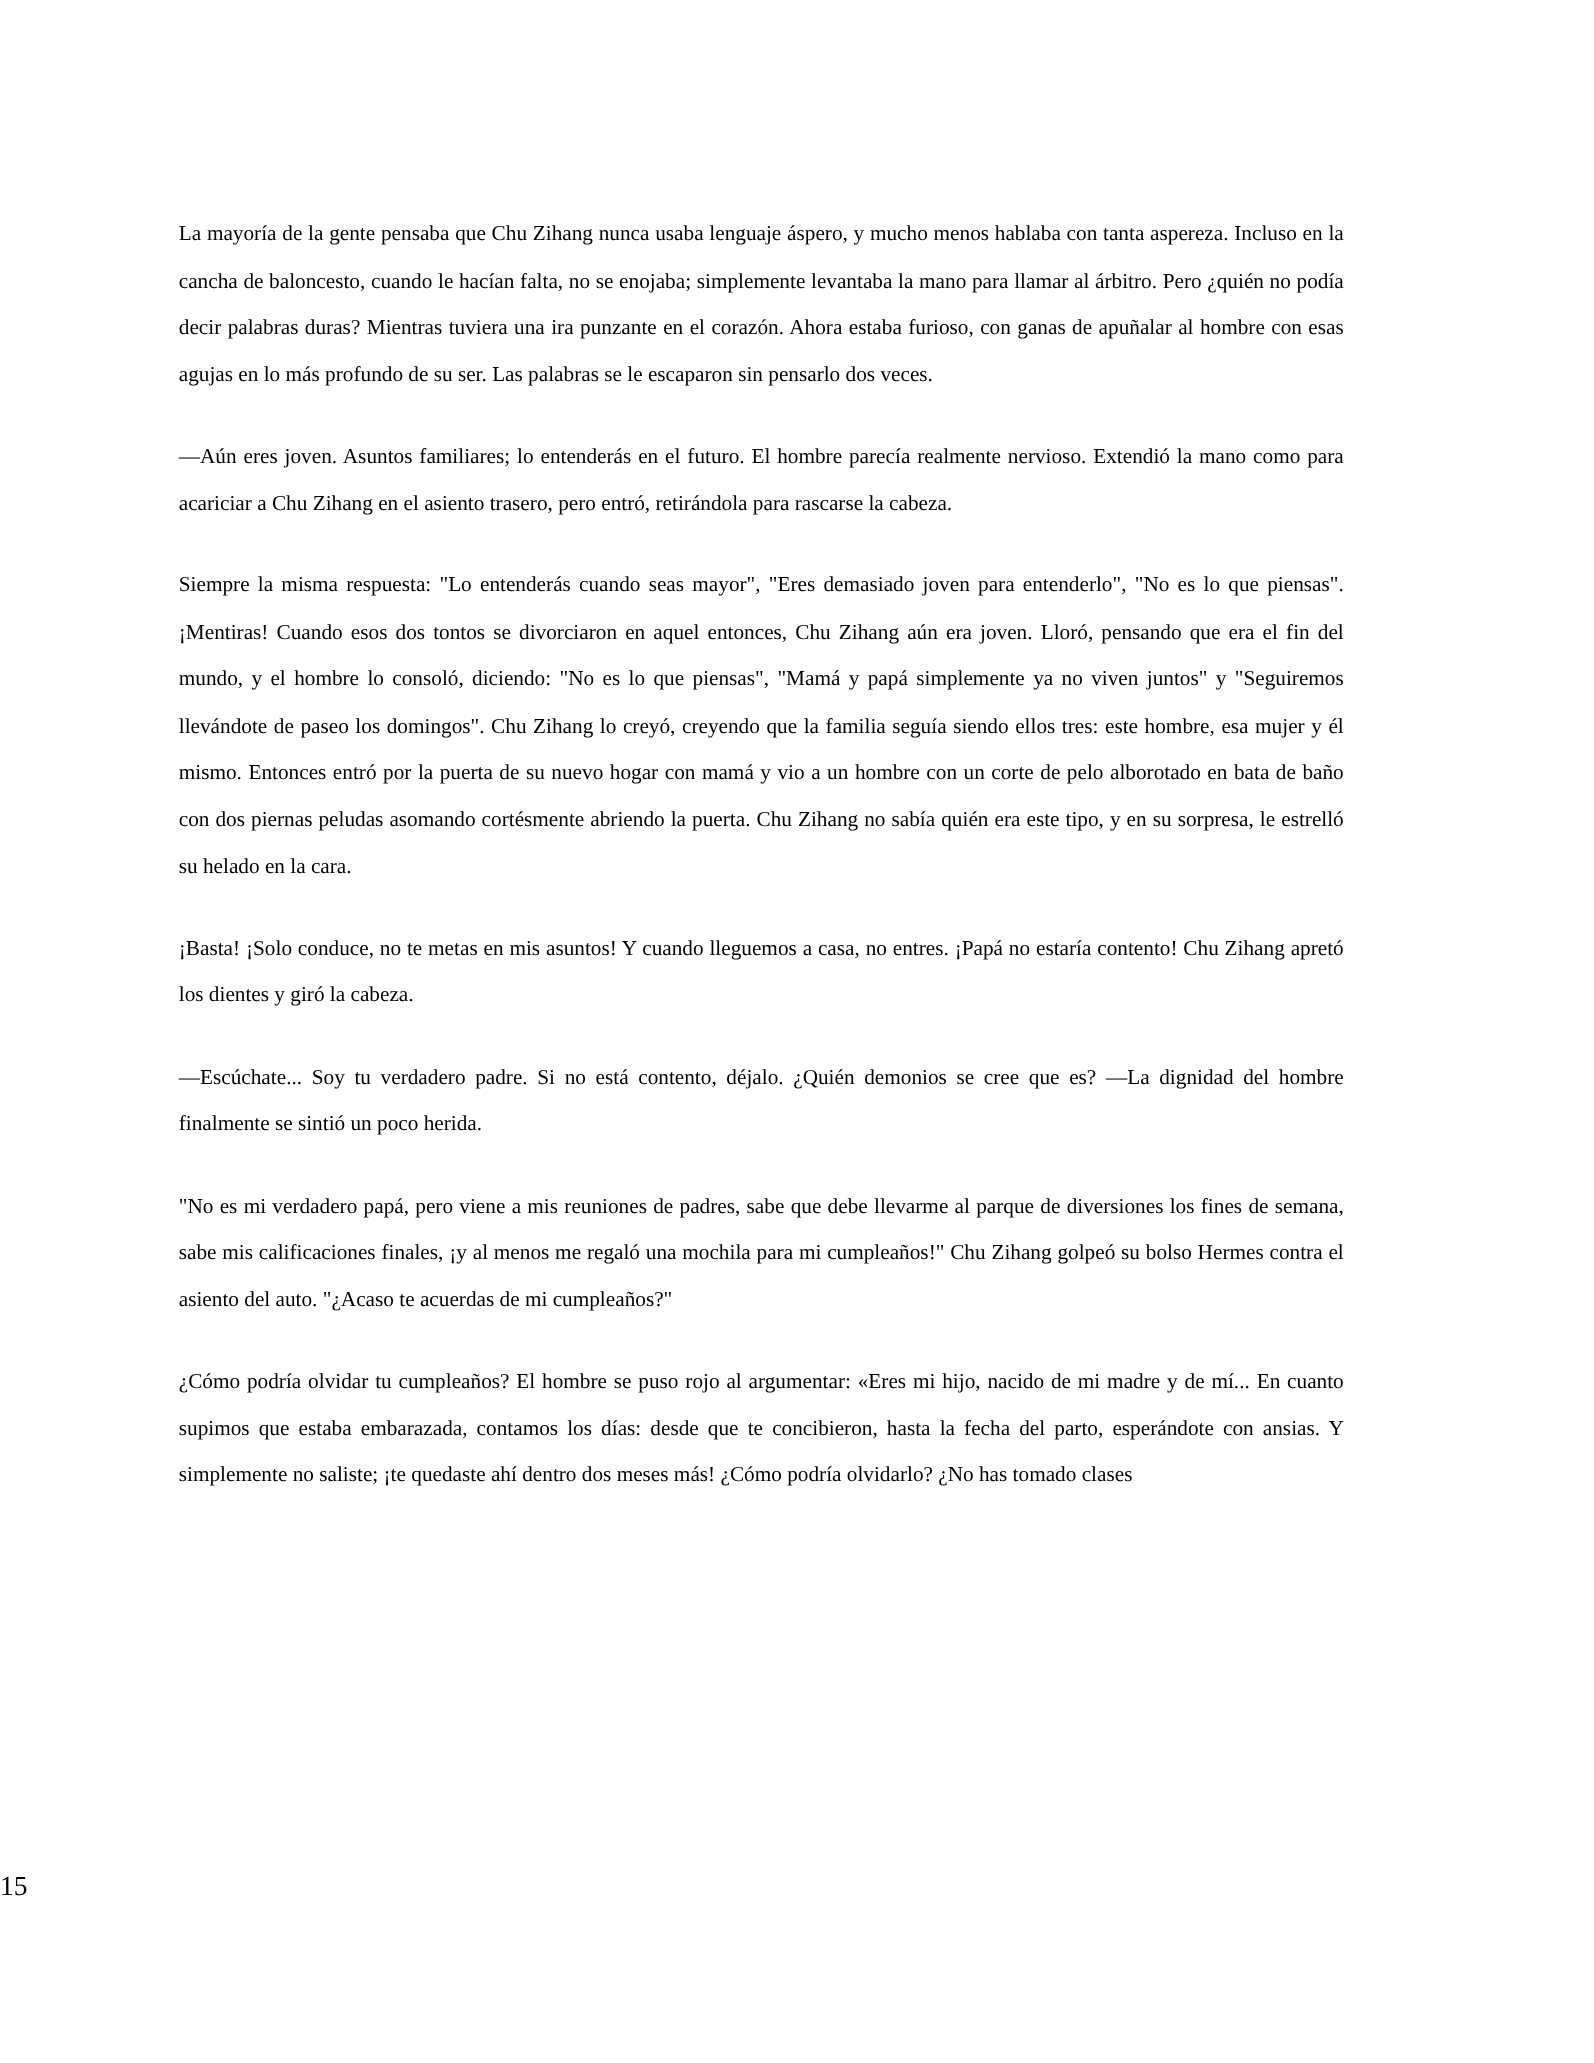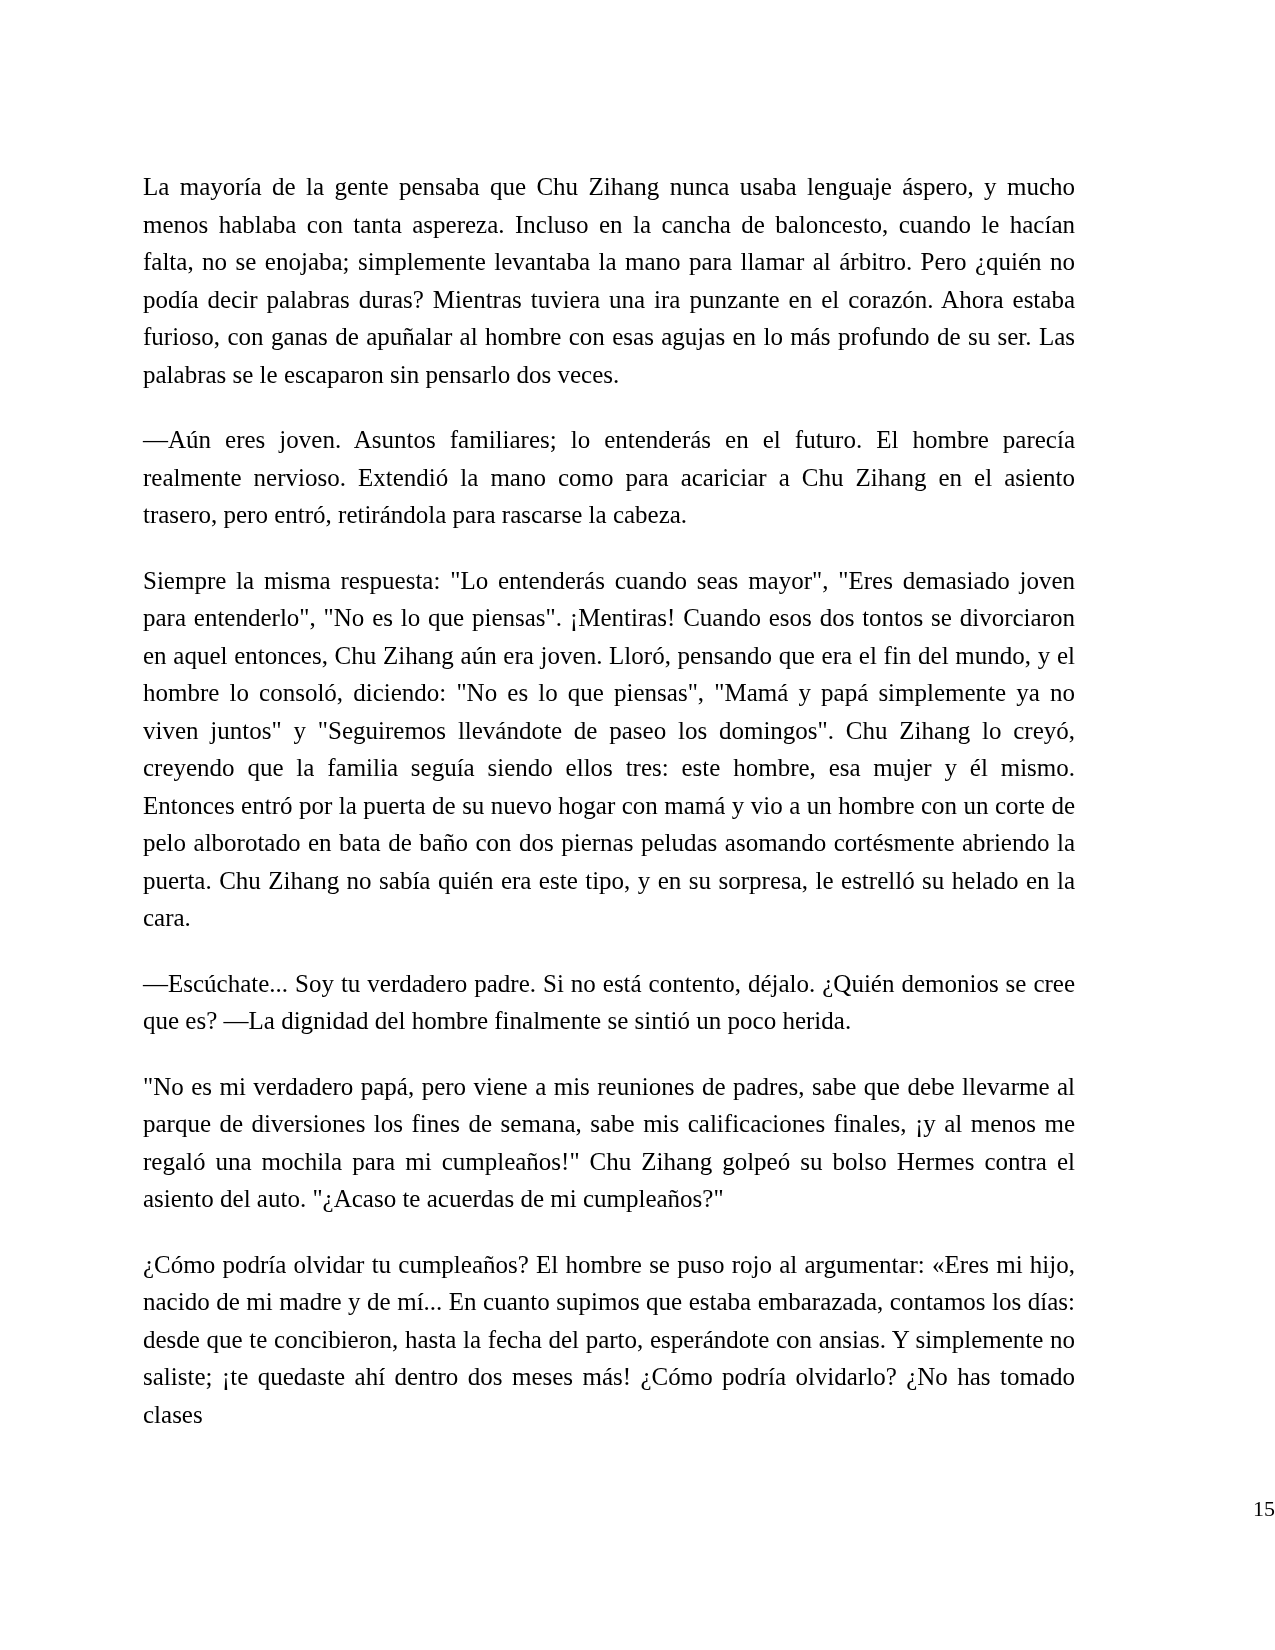--- a/index.html
+++ b/index.html
@@ -25,57 +25,58 @@
     overflow: hidden;
   }
   .text-column {
     position: absolute;
     left: 143px;
     top: 168px;
     width: 932px;
   }
   .para {
     margin: 0 0 28px 0;
-    font-size: 25px;
+    font-size: 17px;
     line-height: 37.5px;
     text-align: justify;
     text-justify: inter-word;
     letter-spacing: 0px;
     word-spacing: 0px;
     hyphens: none;
     font-family: Liberation Serif, serif;
     -webkit-hyphens: none;
   }
   .para:last-of-type {
     margin-bottom: 0;
   }
   .para.no-justify-last {
     text-align-last: left;
   }
   .page-number {
     position: absolute;
     left: 0;
     top: 1496px;
     width: 1275px;
-    text-align: right;
+    text-align: left;
     font-size: 22px;
     line-height: 26px;
     font-family: "Liberation Serif", "DejaVu Serif", serif;
     color: #000000;
   }
 </style>
 </head>
 <body>
 
 <div class="page">
 
   <div class="text-column">
     <p class="para no-justify-last">La mayoría de la gente pensaba que Chu Zihang nunca usaba lenguaje áspero, y mucho menos hablaba con tanta aspereza. Incluso en la cancha de baloncesto, cuando le hacían falta, no se enojaba; simplemente levantaba la mano para llamar al árbitro. Pero ¿quién no podía decir palabras duras? Mientras tuviera una ira punzante en el corazón. Ahora estaba furioso, con ganas de apuñalar al hombre con esas agujas en lo más profundo de su ser. Las palabras se le escaparon sin pensarlo dos veces.</p>
     <p class="para no-justify-last">—Aún eres joven. Asuntos familiares; lo entenderás en el futuro. El hombre parecía realmente nervioso. Extendió la mano como para acariciar a Chu Zihang en el asiento trasero, pero entró, retirándola para rascarse la cabeza.</p>
     <p class="para no-justify-last">Siempre la misma respuesta: "Lo entenderás cuando seas mayor", "Eres demasiado joven para entenderlo", "No es lo que piensas". ¡Mentiras! Cuando esos dos tontos se divorciaron en aquel entonces, Chu Zihang aún era joven. Lloró, pensando que era el fin del mundo, y el hombre lo consoló, diciendo: "No es lo que piensas", "Mamá y papá simplemente ya no viven juntos" y "Seguiremos llevándote de paseo los domingos". Chu Zihang lo creyó, creyendo que la familia seguía siendo ellos tres: este hombre, esa mujer y él mismo. Entonces entró por la puerta de su nuevo hogar con mamá y vio a un hombre con un corte de pelo alborotado en bata de baño con dos piernas peludas asomando cortésmente abriendo la puerta. Chu Zihang no sabía quién era este tipo, y en su sorpresa, le estrelló su helado en la cara.</p>
+    <p class="para no-justify-last">¡Basta! ¡Solo conduce, no te metas en mis asuntos! Y cuando lleguemos a casa, no entres. ¡Papá no estaría contento! Chu Zihang apretó los dientes y giró la cabeza.</p>
     <p class="para no-justify-last">—Escúchate... Soy tu verdadero padre. Si no está contento, déjalo. ¿Quién demonios se cree que es? —La dignidad del hombre finalmente se sintió un poco herida.</p>
     <p class="para no-justify-last">"No es mi verdadero papá, pero viene a mis reuniones de padres, sabe que debe llevarme al parque de diversiones los fines de semana, sabe mis calificaciones finales, ¡y al menos me regaló una mochila para mi cumpleaños!" Chu Zihang golpeó su bolso Hermes contra el asiento del auto. "¿Acaso te acuerdas de mi cumpleaños?"</p>
     <p class="para">¿Cómo podría olvidar tu cumpleaños? El hombre se puso rojo al argumentar: «Eres mi hijo, nacido de mi madre y de mí... En cuanto supimos que estaba embarazada, contamos los días: desde que te concibieron, hasta la fecha del parto, esperándote con ansias. Y simplemente no saliste; ¡te quedaste ahí dentro dos meses más! ¿Cómo podría olvidarlo? ¿No has tomado clases</p>
   </div>
 
   <div class="page-number">15</div>
 
 </div>
 
 </body></html>

